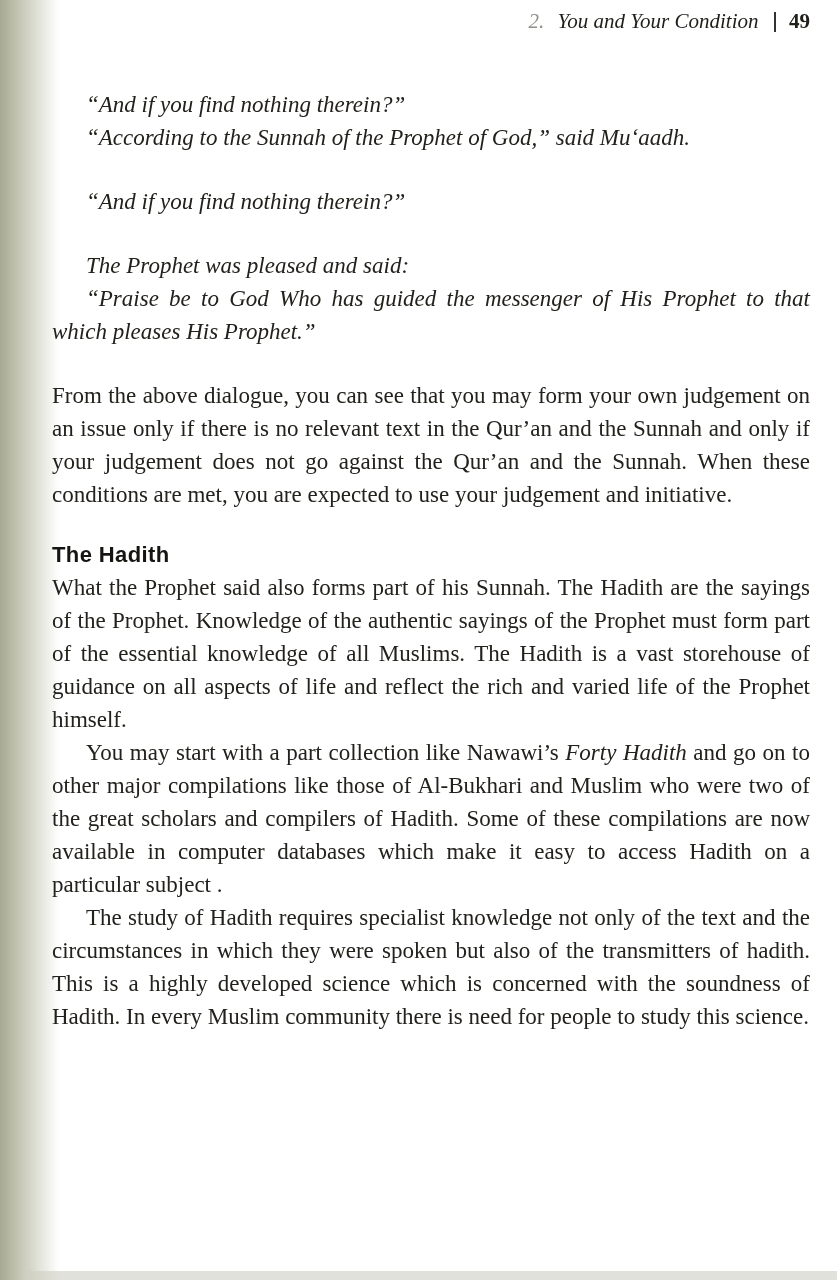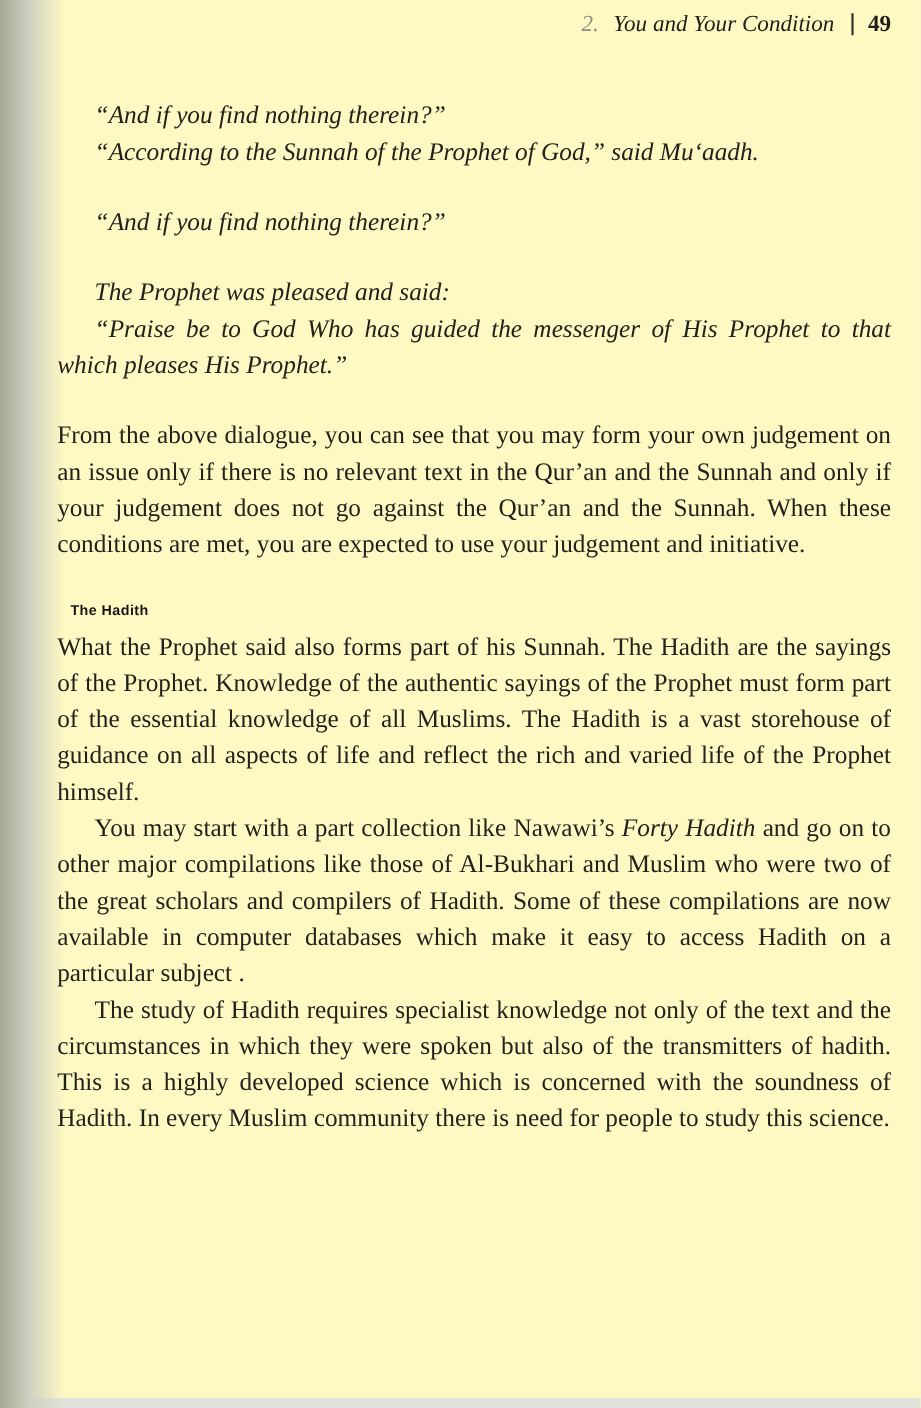--- a/index.html
+++ b/index.html
@@ -4,21 +4,21 @@
 <style>
   html, body { margin: 0; padding: 0; }
   body {
     width: 837px; height: 1280px;
     background: #e9e8e4;
     font-family: "Liberation Serif", "DejaVu Serif", serif;
   }
   .page {
     position: relative;
     width: 837px; height: 1280px;
-    background: #fef9c3;
+    background: #ffffff;
     overflow: hidden;
     color: #23211c;
   }
   .edge-bottom {
     position: absolute; left: 0; bottom: 0;
     width: 100%; height: 9px;
     background: #e1e1db;
   }
   .edge-left {
     position: absolute; left: 0; top: 0;
@@ -64,24 +64,24 @@
     line-height: 33px;
     text-align: justify;
   }
   .flow p { margin: 0; }
   .dgroup { margin: 0 0 31px 0; font-style: italic; }
   .dline { text-indent: 34px; }
   .para-main { margin: 0; }
   .sec-heading {
     font-family: "Liberation Sans", "DejaVu Sans", sans-serif;
     font-weight: bold;
-    font-size: 13px;
+    font-size: 22px;
     line-height: 27px;
     letter-spacing: 0.4px;
-    margin: 30px 0 3px 12px;
+    margin: 30px 0 3px 0;
     text-align: left;
     color: #161511;
   }
   .indent { text-indent: 34px; }
   em { }
 </style>
 </head>
 <body>
 
 <div class="page">

